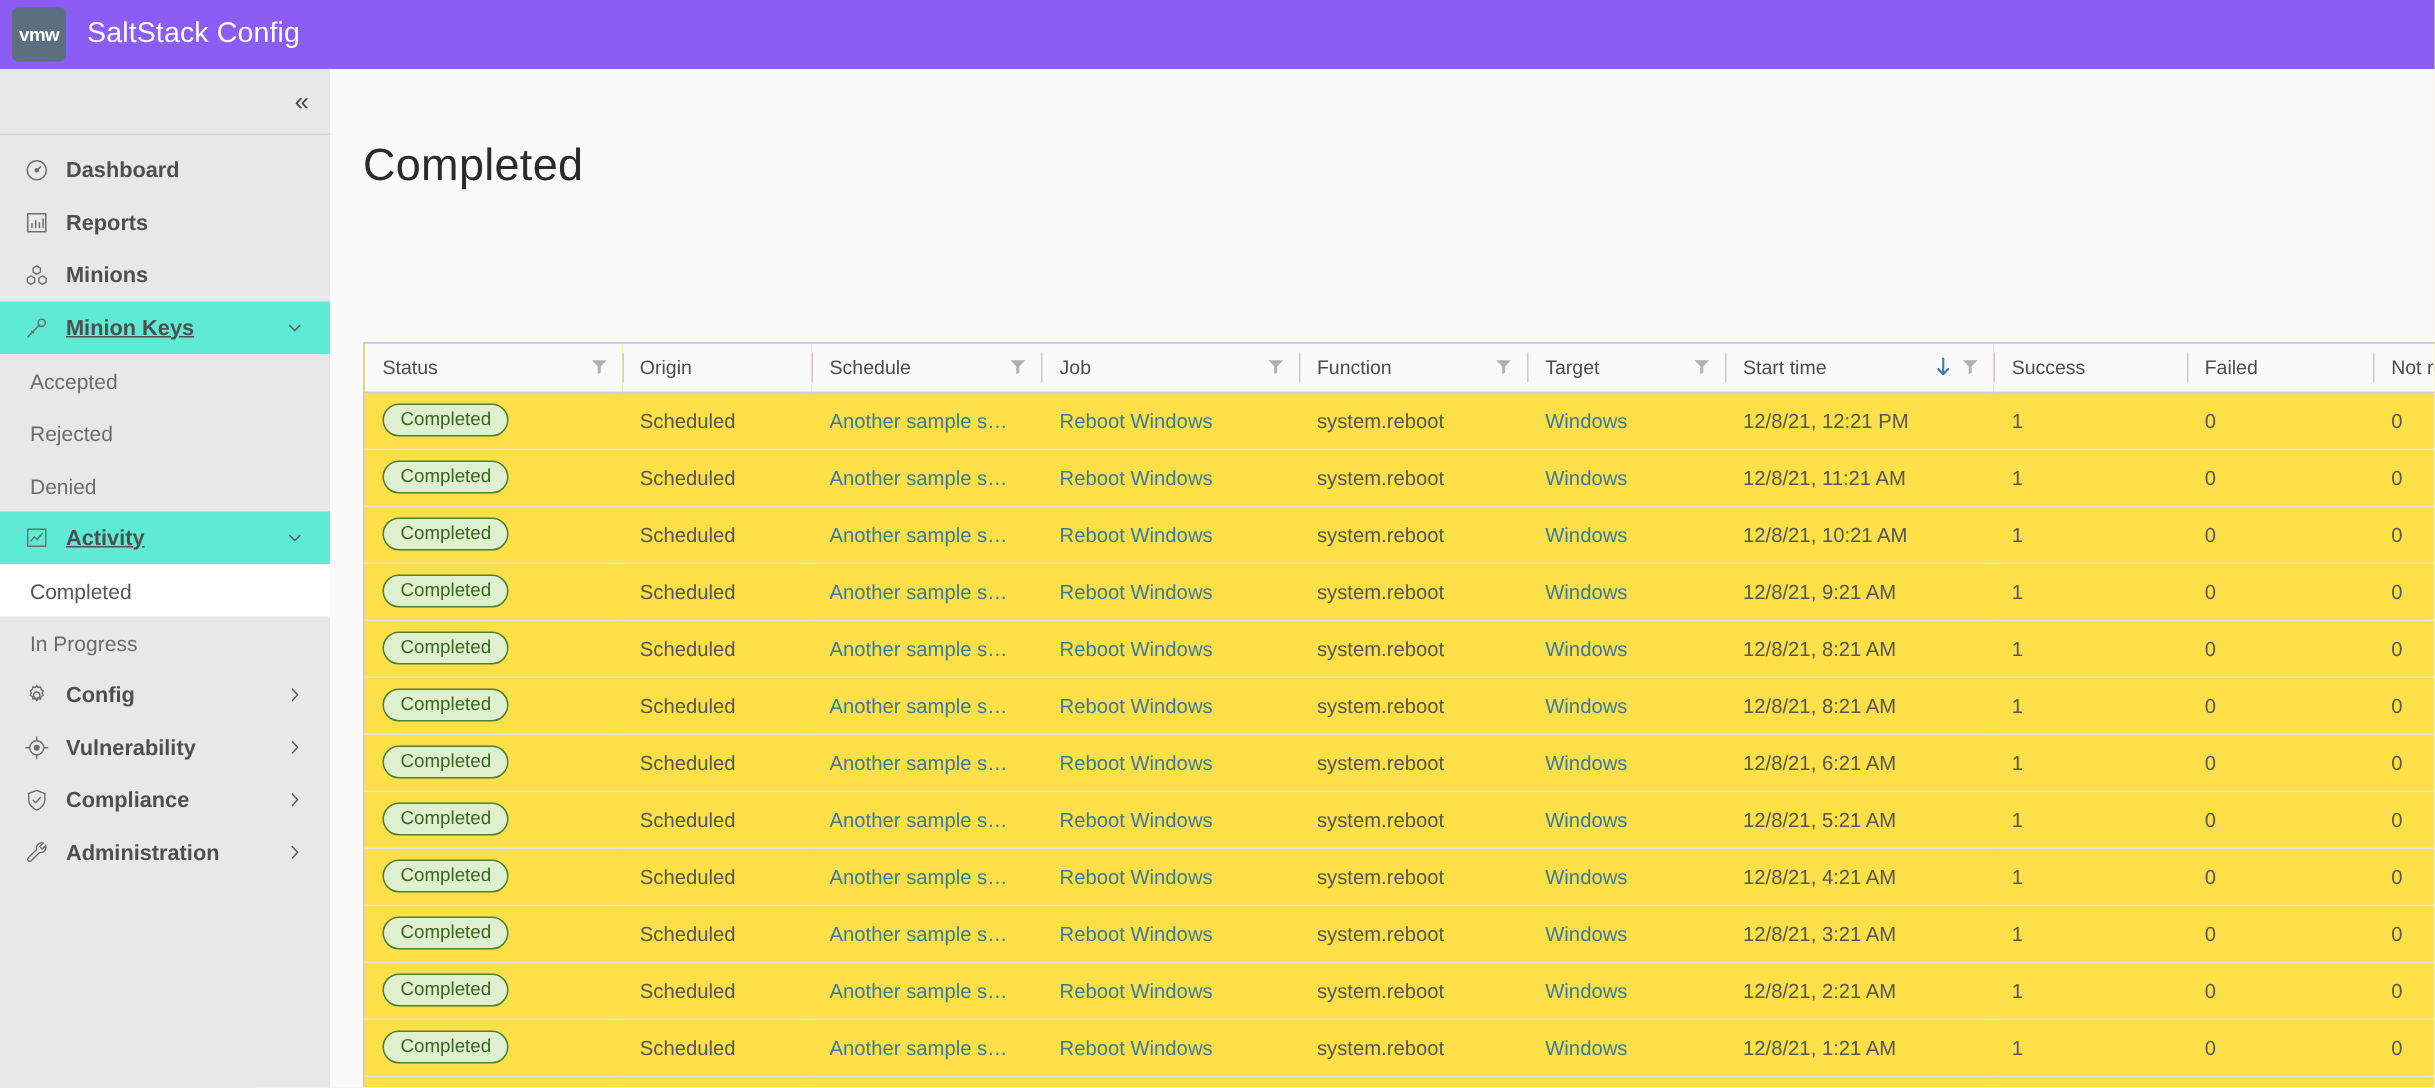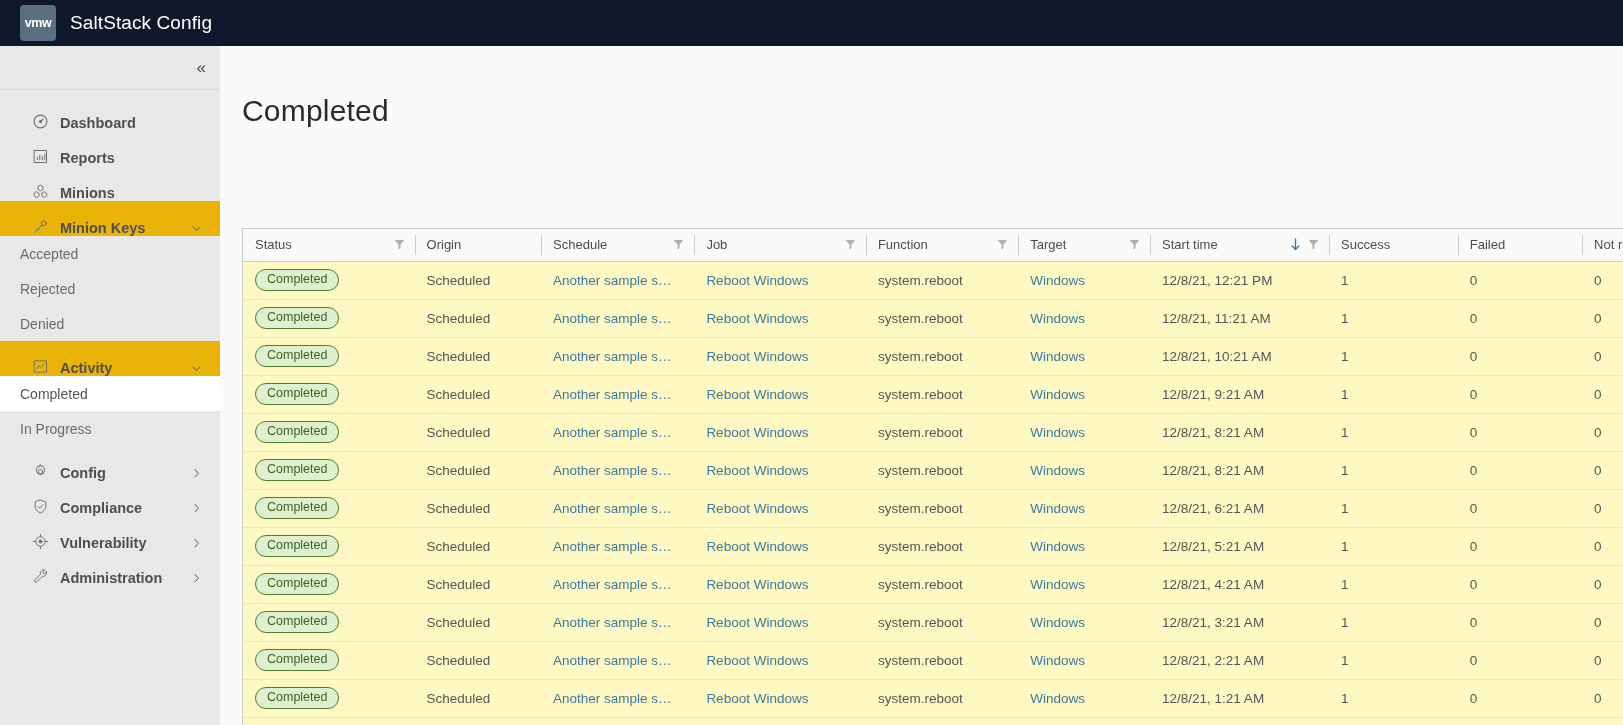--- a/index.html
+++ b/index.html
@@ -7,23 +7,23 @@
     width: 1623px; height: 725px;
     overflow: hidden;
     font-family: "Liberation Sans", sans-serif;
     background: #fafafa;
   }
 
   
   .topbar {
     position: absolute; top: 0; left: 0;
     width: 1623px; height: 46px;
-    background: #0f172a;
+    background: #8b5cf6;
     display: flex; align-items: center;
-    padding-left: 20px;
+    padding-left: 8px;
   }
   .vmw-logo {
     width: 36px; height: 36px;
     background: #5b6f80;
     border-radius: 4px;
     display: flex; align-items: center; justify-content: center;
     color: #ffffff;
     font-size: 12.5px;
     font-weight: 700;
     letter-spacing: -0.4px;
@@ -54,42 +54,42 @@
     color: #4a4a4a;
     font-size: 17px;
     line-height: 1;
     cursor: pointer;
     user-select: none;
   }
   .nav-list { padding-top: 6px; }
 
   .nav-item {
     height: 35px;
-    display: flex; align-items: flex-end;
-    padding-left: 30px;
+    display: flex; align-items: center;
+    padding-left: 14px;
     color: #4f4f4f;
     font-size: 14.5px;
     font-weight: 700;
     cursor: pointer;
     position: relative;
   }
   .nav-item .ico {
     width: 20px; height: 20px;
     margin-right: 10px;
     flex: 0 0 20px;
     display: flex; align-items: center; justify-content: center;
     color: #6d6d6d;
   }
   .nav-item .ico svg { display: block; }
   .nav-item .caret {
     position: absolute; right: 16px;
     color: #5c5c5c;
     display: flex; align-items: center;
   }
-  .nav-item.expanded { background: #eab308; }
+  .nav-item.expanded { background: #5eead4; text-decoration: underline; }
 
   .nav-sub {
     height: 35px;
     display: flex; align-items: center;
     padding-left: 20px;
     color: #6b6b6b;
     font-size: 14px;
     font-weight: 400;
     cursor: pointer;
   }
@@ -113,21 +113,21 @@
     letter-spacing: 0.2px;
   }
 
   
   .table-wrap {
     position: absolute;
     top: 182px; left: 22px;
     width: 1381px;
     border-top: 1px solid #cccccc;
     border-left: 1px solid #cccccc;
-    background: #fef9c3;
+    background: #fde047;
     overflow: hidden;
     height: 497px;
   }
   table.grid {
     border-collapse: collapse;
     table-layout: fixed;
     width: 1500px;
   }
   table.grid th {
     height: 32px;
@@ -295,43 +295,43 @@
         <span>Config</span>
         <span class="caret">
           <svg width="15" height="15" viewBox="0 0 24 24" fill="none" stroke="currentColor" stroke-width="1.6" stroke-linecap="round" stroke-linejoin="round">
             <path d="M9.5 5.5 L15 11.5 l-5.5 6"></path>
           </svg>
         </span>
       </div>
       <div class="nav-item">
         <span class="ico">
           <svg width="17" height="17" viewBox="0 0 24 24" fill="none" stroke="currentColor" stroke-width="1.3" stroke-linecap="round" stroke-linejoin="round">
-            <path d="M12 2.8 l7.6 3 v5.5 c0 4.5 -3.2 8 -7.6 9.9 -4.4 -1.9 -7.6 -5.4 -7.6 -9.9 V5.8 z"></path>
-            <path d="M8.6 11.9 l2.4 2.4 4.5 -4.8"></path>
-          </svg>
-        </span>
-        <span>Compliance</span>
-        <span class="caret">
-          <svg width="15" height="15" viewBox="0 0 24 24" fill="none" stroke="currentColor" stroke-width="1.6" stroke-linecap="round" stroke-linejoin="round">
-            <path d="M9.5 5.5 L15 11.5 l-5.5 6"></path>
-          </svg>
-        </span>
-      </div>
-      <div class="nav-item">
-        <span class="ico">
-          <svg width="17" height="17" viewBox="0 0 24 24" fill="none" stroke="currentColor" stroke-width="1.3" stroke-linecap="round" stroke-linejoin="round">
             <circle cx="12" cy="12" r="6.6"></circle>
             <path d="M12 1.8 v3.2"></path>
             <path d="M12 19 v3.2"></path>
             <path d="M1.8 12 h3.2"></path>
             <path d="M19 12 h3.2"></path>
             <circle cx="12" cy="12" r="2.1" fill="currentColor"></circle>
           </svg>
         </span>
         <span>Vulnerability</span>
+        <span class="caret">
+          <svg width="15" height="15" viewBox="0 0 24 24" fill="none" stroke="currentColor" stroke-width="1.6" stroke-linecap="round" stroke-linejoin="round">
+            <path d="M9.5 5.5 L15 11.5 l-5.5 6"></path>
+          </svg>
+        </span>
+      </div>
+      <div class="nav-item">
+        <span class="ico">
+          <svg width="17" height="17" viewBox="0 0 24 24" fill="none" stroke="currentColor" stroke-width="1.3" stroke-linecap="round" stroke-linejoin="round">
+            <path d="M12 2.8 l7.6 3 v5.5 c0 4.5 -3.2 8 -7.6 9.9 -4.4 -1.9 -7.6 -5.4 -7.6 -9.9 V5.8 z"></path>
+            <path d="M8.6 11.9 l2.4 2.4 4.5 -4.8"></path>
+          </svg>
+        </span>
+        <span>Compliance</span>
         <span class="caret">
           <svg width="15" height="15" viewBox="0 0 24 24" fill="none" stroke="currentColor" stroke-width="1.6" stroke-linecap="round" stroke-linejoin="round">
             <path d="M9.5 5.5 L15 11.5 l-5.5 6"></path>
           </svg>
         </span>
       </div>
       <div class="nav-item">
         <span class="ico">
           <svg width="17" height="17" viewBox="0 0 24 24" fill="none" stroke="currentColor" stroke-width="1.3" stroke-linecap="round" stroke-linejoin="round">
             <path d="M20.4 5.1 l-3.3 3.3 -2.3 -2.3 3.3 -3.3 a5 5 0 0 0 -6.2 6.2 L4.1 16.8 a1.9 1.9 0 0 0 2.7 2.7 l7.8 -7.8 a5 5 0 0 0 5.8 -6.6 z"></path>

